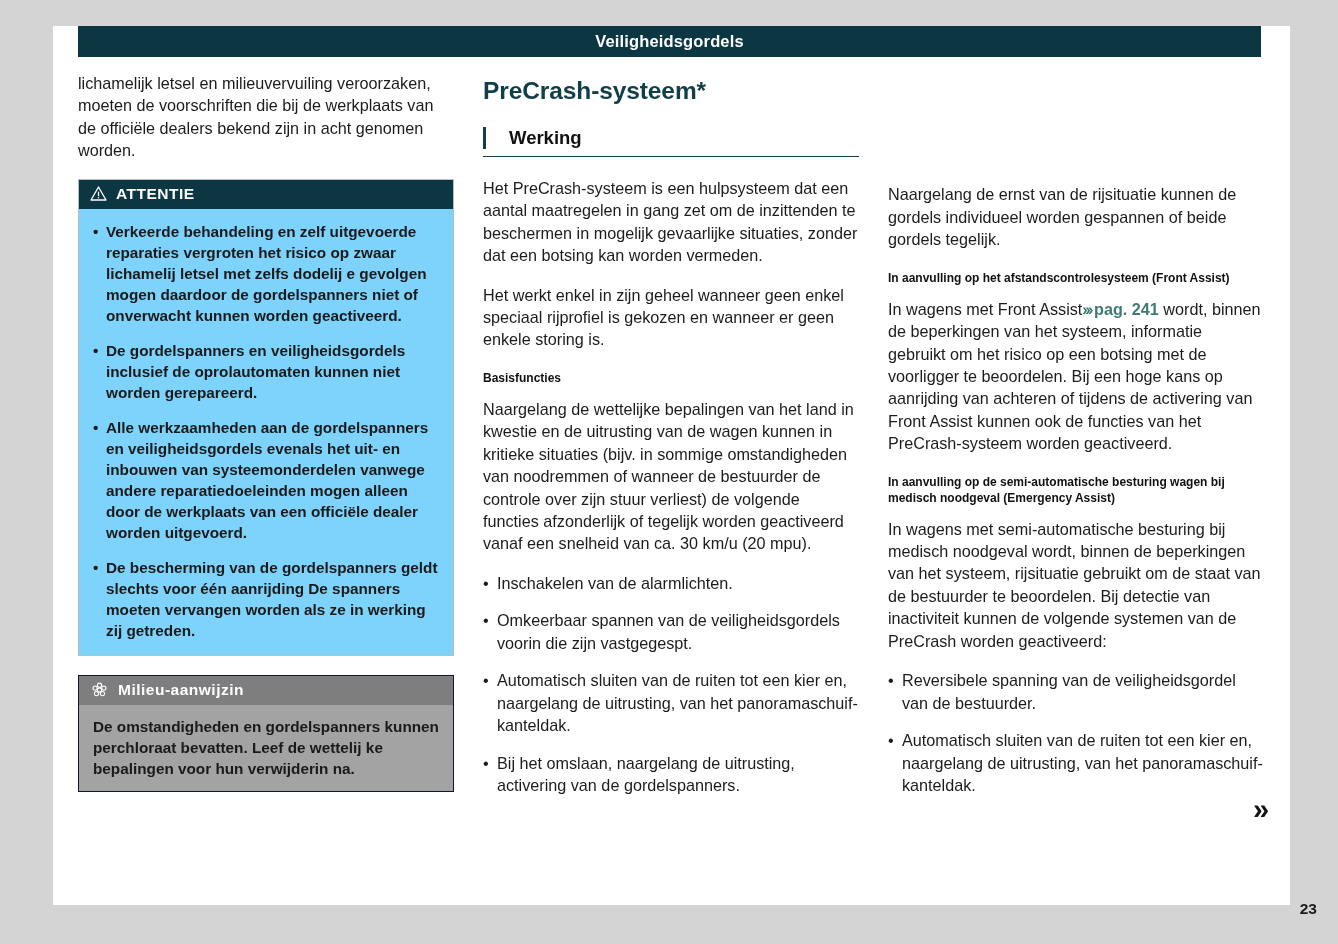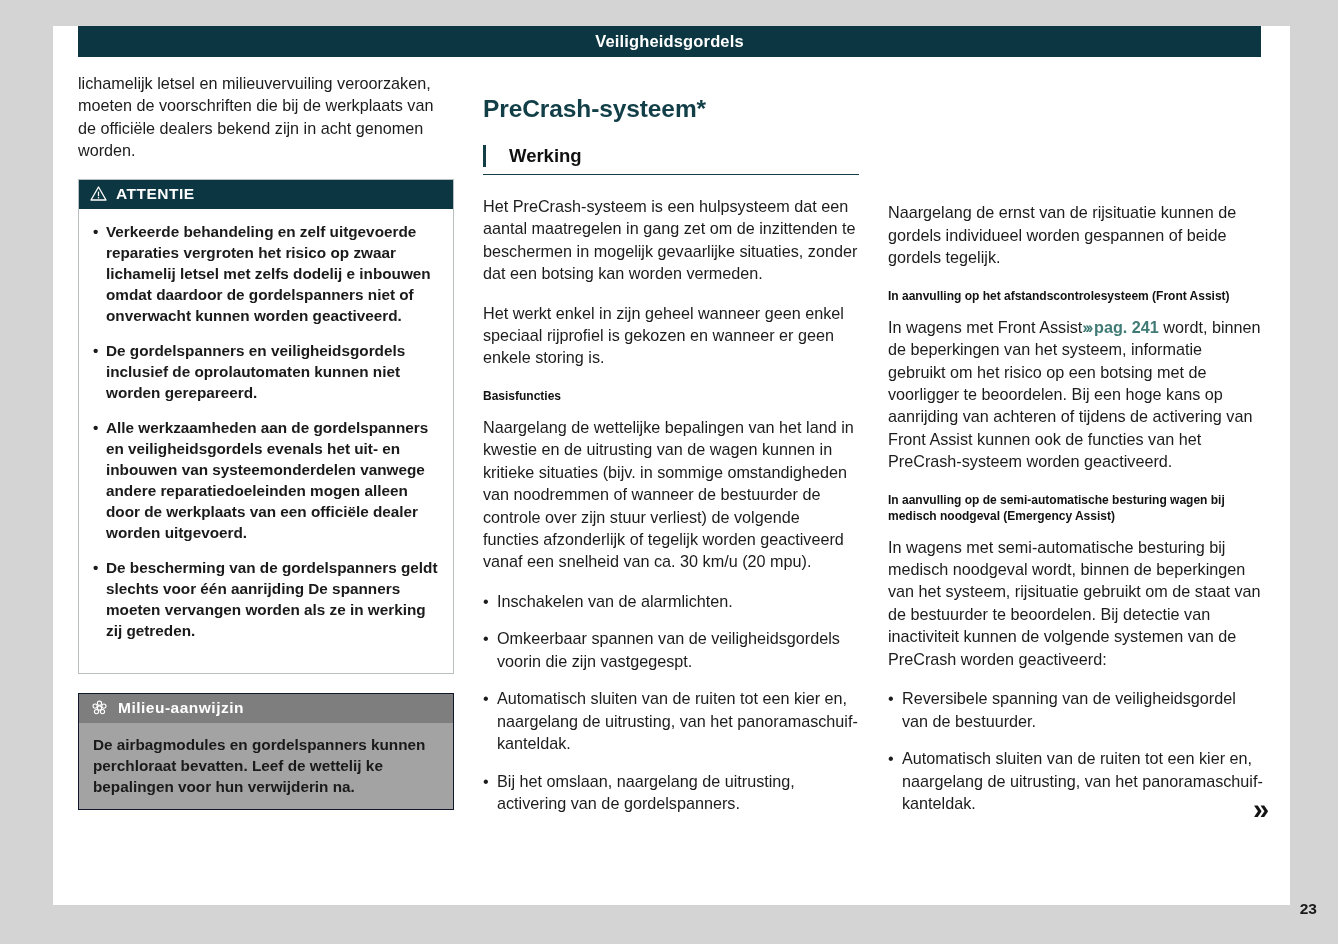--- a/index.html
+++ b/index.html
@@ -128,21 +128,21 @@
     color: #3f7a74;
     font-weight: bold;
     white-space: nowrap;
   }
   .xref .chev { letter-spacing: -2.5px; margin-right: 3px; }
 
   
   .callout {
     margin: 6px 0 19px 0;
     border: 1px solid #b7bfc1;
-    background: #ffffff;
+    background: #7dd3fc;
   }
   .callout-head {
     background: #0c3742;
     display: flex;
     align-items: center;
     gap: 9px;
     padding: 5px 11px 6px 11px;
   }
   .callout-head-title {
     color: #ffffff;
@@ -155,21 +155,21 @@
   }
   .callout-body p {
     margin: 0 0 14px 0;
     font-size: 15.3px;
     font-weight: bold;
     line-height: 1.375;
     color: #1a1a1a;
     padding-left: 13px;
     text-indent: -13px;
   }
-  .callout-body p:last-child { margin-bottom: 23px; }
+  .callout-body p:last-child { margin-bottom: 5px; }
   .callout-body p::before {
     content: "\2022";
     display: inline-block;
     width: 13px;
     text-indent: 0;
   }
 
   .callout.env { border: 1px solid #0f172a; background: #a3a3a3; }
   .callout.env .callout-head { background: #7e7e7e; }
   .callout.env .callout-body { padding: 11px 14px 12px 14px; }
@@ -224,21 +224,21 @@
       <div class="callout warn">
         <div class="callout-head">
           <svg class="warn-icon" width="17" height="15" viewBox="0 0 17 15">
             <path d="M8.5 1 L16 14 L1 14 Z" fill="none" stroke="#ffffff" stroke-width="1.3" stroke-linejoin="round"></path>
             <rect x="7.85" y="5.6" width="1.3" height="4.6" fill="#ffffff"></rect>
             <rect x="7.85" y="11.1" width="1.3" height="1.3" fill="#ffffff"></rect>
           </svg>
           <span class="callout-head-title">ATTENTIE</span>
         </div>
         <div class="callout-body">
-          <p>Verkeerde behandeling en zelf uitgevoerde reparaties vergroten het risico op zwaar lichamelij   letsel met zelfs dodelij  e inbouwen omdat daardoor de gordelspanners niet of onverwacht kunnen worden geactiveerd.</p>
+          <p>Verkeerde behandeling en zelf uitgevoerde reparaties vergroten het risico op zwaar lichamelij   letsel met zelfs dodelij  e gevolgen mogen daardoor de gordelspanners niet of onverwacht kunnen worden geactiveerd.</p>
           <p>De gordelspanners en veiligheidsgordels inclusief de oprolautomaten kunnen niet worden gerepareerd.</p>
           <p>Alle werkzaamheden aan de gordelspanners en veiligheidsgordels evenals het uit- en inbouwen van systeemonderdelen vanwege andere reparatiedoeleinden mogen alleen door de werkplaats van een officiële dealer worden uitgevoerd.</p>
           <p>De bescherming van de gordelspanners geldt slechts voor één aanrijding  De spanners moeten vervangen worden als ze in werking zij   getreden.</p>
         </div>
       </div>
 
       <div class="callout env">
         <div class="callout-head">
           <svg class="eco-icon" width="19" height="16" viewBox="0 0 19 16">
             <g fill="none" stroke="#ffffff" stroke-width="1.1">
@@ -246,21 +246,21 @@
               <circle cx="9.5" cy="3.2" r="2.1"></circle>
               <circle cx="5.1" cy="6.1" r="2.1"></circle>
               <circle cx="13.9" cy="6.1" r="2.1"></circle>
               <circle cx="6.5" cy="11.6" r="2.1"></circle>
               <circle cx="12.5" cy="11.6" r="2.1"></circle>
             </g>
           </svg>
           <span class="callout-head-title">Milieu-aanwijzin</span>
         </div>
         <div class="callout-body">
-          <p>De airbagmodules en gordelspanners kunnen perchloraat bevatten. Leef de wettelij ke bepalingen voor hun verwijderin   na.</p>
+          <p>De omstandigheden en gordelspanners kunnen perchloraat bevatten. Leef de wettelij ke bepalingen voor hun verwijderin   na.</p>
         </div>
       </div>
 
     </div>
 
     <div class="col">
 
       <h1 class="chapter-title">PreCrash-systeem*</h1>
 
       <div class="sub-head">

